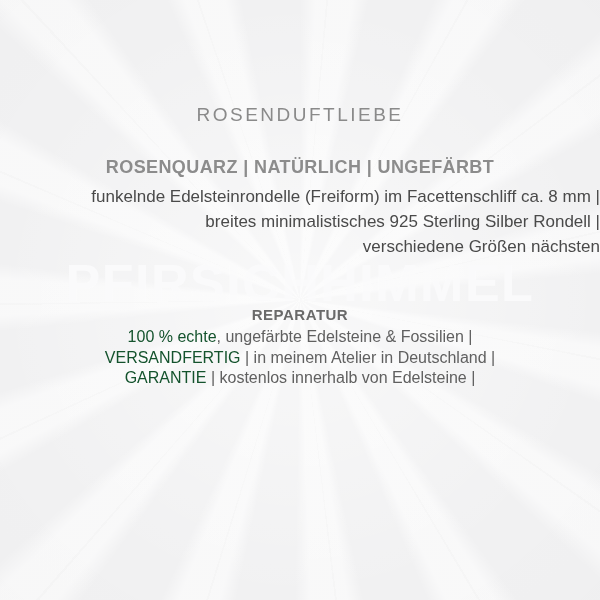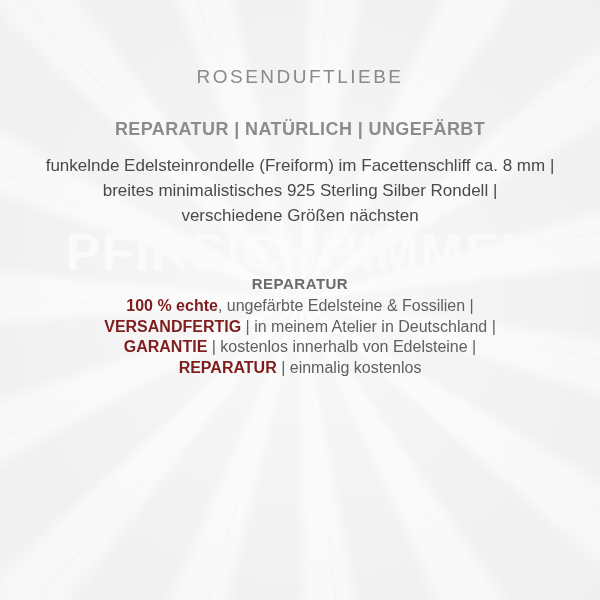--- a/index.html
+++ b/index.html
@@ -29,40 +29,41 @@
       repeating-conic-gradient(from 5deg at 50% 50%,
         rgba(140,140,140,0.07) 0deg 0.35deg,
         rgba(0,0,0,0.0) 0.35deg 24deg);
   }
   .content {
     position: relative;
     z-index: 1;
   }
   .title {
     margin: 0;
-    padding-top: 66px;
+    padding-top: 104px;
     font-size: 19px;
     font-weight: 400;
     letter-spacing: 2.5px;
     color: #8a8a8a;
     line-height: 22px;
   }
   .heading {
     margin-top: 31px;
     font-size: 18px;
     font-weight: 700;
     letter-spacing: 0.4px;
     color: #8c8c8c;
     line-height: 21px;
   }
   .desc {
-    margin-top: 13px;
+    margin-top: 6px;
     font-size: 17px;
     line-height: 25px;
     color: #4a4a4a;
+    text-align: right;
   }
   .desc .line {
     white-space: nowrap;
   }
   .watermark {
     margin-top: 2px;
     font-size: 52px;
     font-weight: 700;
     letter-spacing: 1.5px;
     line-height: 44px;
@@ -81,35 +82,35 @@
   .glines {
     margin-top: 4px;
     font-size: 16px;
     line-height: 20.5px;
     color: #606060;
   }
   .glines .gline {
     white-space: nowrap;
   }
   .glines b {
-    font-weight: 700;
-    color: #7f1d1d;
+    font-weight: 400;
+    color: #14532d;
   }
 </style>
 </head>
 <body>
 
 <div class="canvas">
   <div class="rays"></div>
 
   <div class="content">
 
     <div class="title">ROSENDUFTLIEBE</div>
 
-    <div class="heading">REPARATUR | NATÜRLICH | UNGEFÄRBT</div>
+    <div class="heading">ROSENQUARZ | NATÜRLICH | UNGEFÄRBT</div>
 
     <div class="desc">
       <div class="line">funkelnde Edelsteinrondelle (Freiform) im Facettenschliff ca. 8 mm |</div>
       <div class="line">breites minimalistisches 925 Sterling Silber Rondell |</div>
       <div class="line">verschiedene Größen nächsten</div>
     </div>
 
     <div class="watermark">PFIRSICHHIMMEL</div>
 
     <div class="g-heading">REPARATUR</div>
@@ -117,19 +118,16 @@
     <div class="glines">
       <div class="gline">
         <b>100 % echte</b><span>, ungefärbte Edelsteine &amp; Fossilien |</span>
       </div>
       <div class="gline">
         <b>VERSANDFERTIG</b><span> | in meinem Atelier in Deutschland |</span>
       </div>
       <div class="gline">
         <b>GARANTIE</b><span> | kostenlos innerhalb von Edelsteine |</span>
       </div>
-      <div class="gline">
-        <b>REPARATUR</b><span> | einmalig kostenlos</span>
-      </div>
     </div>
 
   </div>
 </div>
 
 </body></html>

